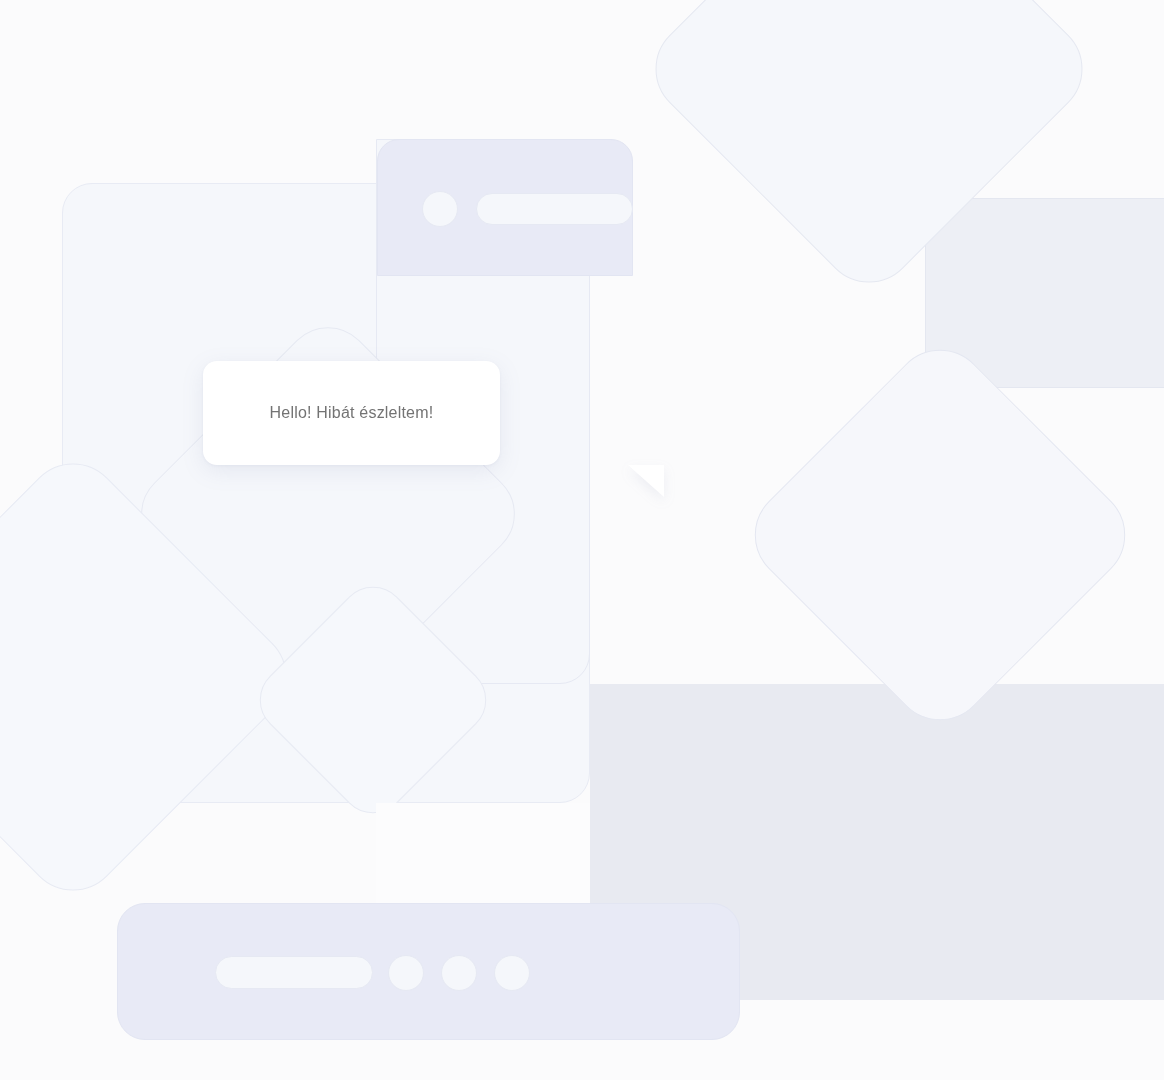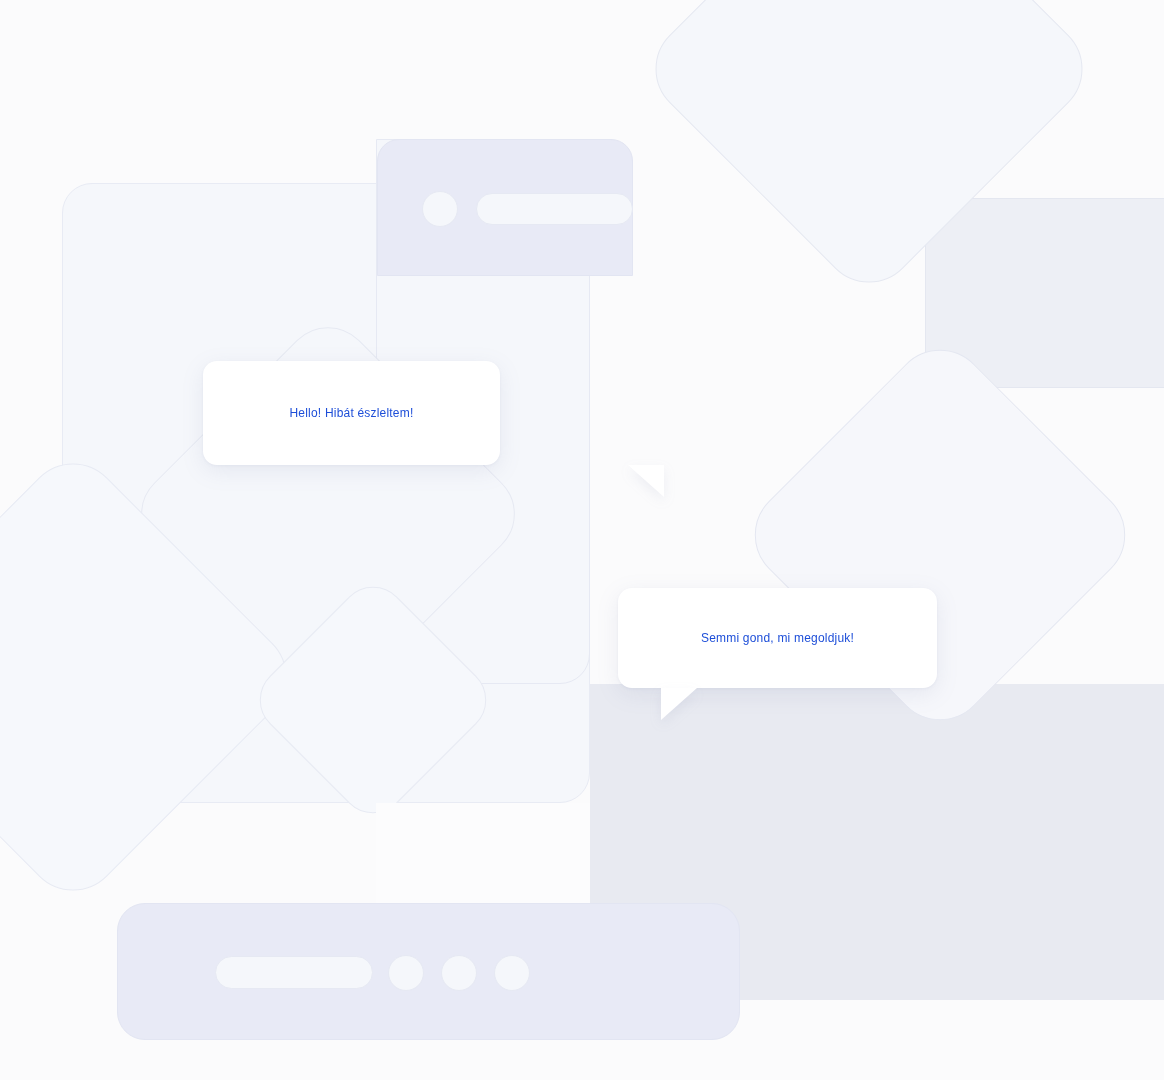--- a/index.html
+++ b/index.html
@@ -57,22 +57,22 @@
     position: absolute;
     background: #ffffff;
     border-radius: 14px;
     box-shadow: 0 6px 22px rgba(120,130,170,0.13), 0 1px 3px rgba(120,130,170,0.08);
     display: flex;
     align-items: center;
     justify-content: center;
     box-sizing: border-box;
   }
   .bubble-text {
-    color: #1d4ed8;
-    font-size: 12px;
+    color: #737373;
+    font-size: 16px;
     letter-spacing: 0.2px;
     white-space: nowrap;
     line-height: 1;
   }
   .tail {
     position: absolute;
     width: 0;
     height: 0;
     filter: drop-shadow(0 5px 6px rgba(120,130,170,0.10));
   }
@@ -115,24 +115,20 @@
   <div class="chrome-bar" style="left:377px; top:139px; width:256px; height:137px; border-radius:22px 22px 0 0;">
     <div class="ph-circle" style="left:44px; top:51px; width:36px; height:36px;"></div>
     <div class="ph-pill" style="left:98px; top:53px; width:157px; height:32px;"></div>
   </div>
 
   <div class="bubble" style="left:203px; top:361px; width:297px; height:104px;">
     <span class="bubble-text">Hello! Hibát észleltem!</span>
     <span class="tail tail-right" style="left:425px; top:104px;"></span>
   </div>
 
-  <div class="bubble" style="left:618px; top:588px; width:319px; height:100px;">
-    <span class="bubble-text">Semmi gond, mi megoldjuk!</span>
-    <span class="tail tail-left" style="left:43px; top:100px;"></span>
-  </div>
 
   <div class="chrome-bar" style="left:117px; top:903px; width:623px; height:137px; border-radius:28px;">
     <div class="ph-pill" style="left:97px; top:52px; width:158px; height:33px;"></div>
     <div class="ph-circle" style="left:270px; top:51px; width:36px; height:36px;"></div>
     <div class="ph-circle" style="left:323px; top:51px; width:36px; height:36px;"></div>
     <div class="ph-circle" style="left:376px; top:51px; width:36px; height:36px;"></div>
   </div>
 
 </div>
 

